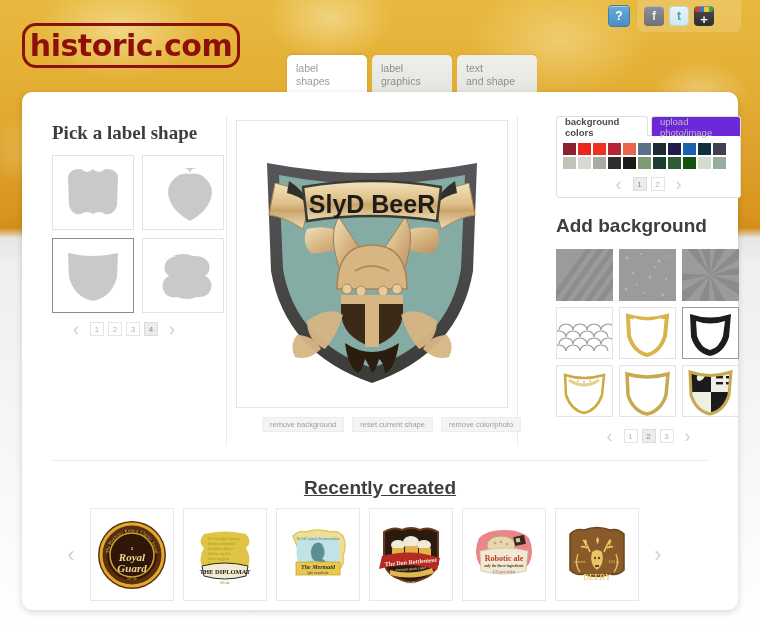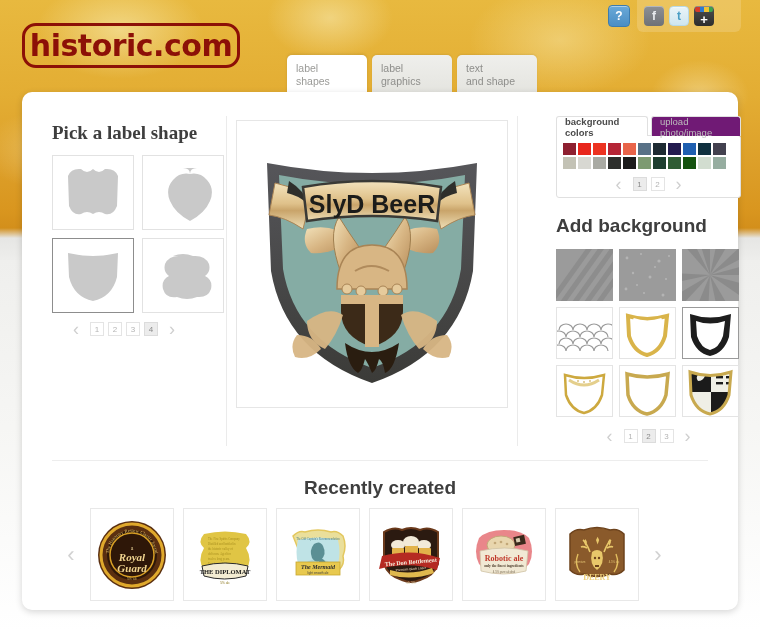--- a/index.html
+++ b/index.html
@@ -132,38 +132,38 @@
   
   .rpanel { position:absolute; left:505px; top:24px; width:185px;margin-left:29px; }
   .bg-tabs { display:flex; gap:3px; position:relative; }
   .bgtab {
     height:20px; padding:0 8px; font-size:9.5px;
     display:flex; align-items:center;
     border-top-left-radius:3px; border-top-right-radius:3px;
     border:1px solid #e0e0e0; border-bottom:none;
   }
   .bgtab.active { background:#fff; color:#4b4b4b; font-weight:bold; position:relative; z-index:2; }
-  .bgtab.inactive { background:#701a75; color:#bdbdbd; }
+  .bgtab.inactive { background:#6d28d9; color:#bdbdbd; }
   .swatch-box { border:1px solid #e0e0e0; border-radius:0 3px 3px 3px; margin-top:-1px;
                 padding:7px 6px 4px 6px; background:#fff; }
   .swatch-rows { display:flex; flex-direction:column; gap:2px; }
   .swatch-row { display:flex; gap:2px; }
   .swatch { width:13px; height:12px; }
   .color-pager { justify-content:center; margin-top:6px; }
 
   .addbg-title { margin-top:17px; }
   .bg-grid { display:flex; flex-wrap:wrap; gap:6px; margin-top:12px; width:184px; }
   .bg-cell { width:57px; height:52px; border:1px solid #e4e4e4; background:#fff; overflow:hidden;
              display:flex; align-items:center; justify-content:center; }
   .bg-cell.selected { border:1px solid #9a9a9a; }
   .bg-pager { justify-content:center; margin-top:10px; }
 
   
   .hsep { position:absolute; left:30px; top:368px; width:656px; height:1px; background:#ededed; }
-  .recent-title { position:absolute; left:0; top:385px; width:716px; text-align:center; }
+  .recent-title { position:absolute; left:0; top:385px; width:716px; text-align:center;text-decoration:underline; }
   .recent-strip { position:absolute; left:30px; top:416px; width:656px; display:flex; align-items:center; }
   .recent-arrow { font-size:22px; color:#d2d2d2; width:38px; text-align:center; line-height:1; }
   .recent-items { display:flex; gap:9px; }
   .recent-item { width:84px; height:93px; border:1px solid #e8e8e8; background:#fff;
                  display:flex; align-items:center; justify-content:center; }
   .recent-item svg { display:block; }
 </style>
 </head>
 <body>
 
@@ -301,20 +301,25 @@
       <path d="M38 62 q30 6 34 22 l-6 24 q-18 -12 -34 -14 z" fill="url(#gBan)" stroke="#a98455" stroke-width="1"></path>
       <path d="M232 62 q-30 6 -34 22 l6 24 q18 -12 34 -14 z" fill="url(#gBan)" stroke="#a98455" stroke-width="1"></path>
       <path d="M52 60 q16 10 18 22 q-10 -8 -20 -10 z" fill="#2f2f2b"></path>
       <path d="M218 60 q-16 10 -18 22 q10 -8 20 -10 z" fill="#2f2f2b"></path>
 
       <path d="M66 66 q69 -12 138 0 l-4 34 q-65 -10 -130 0 z" fill="url(#gBan)" stroke="#3a3a36" stroke-width="2.5"></path>
       <text x="135" y="92" text-anchor="middle" font-family="Liberation Sans, sans-serif" font-size="25" font-weight="bold" fill="#1c1c1a">SlyD BeeR</text>
     </svg>
   </div>
 
+  <div class="canvas-actions">
+    <div class="cbtn">remove background</div>
+    <div class="cbtn">reset current shape</div>
+    <div class="cbtn">remove color/photo</div>
+  </div>
 
   <div class="rpanel">
 
     <div class="bg-tabs">
       <div class="bgtab active">background colors</div>
       <div class="bgtab inactive">upload photo/image</div>
     </div>
 
     <div class="swatch-box">
       <div class="swatch-rows">

